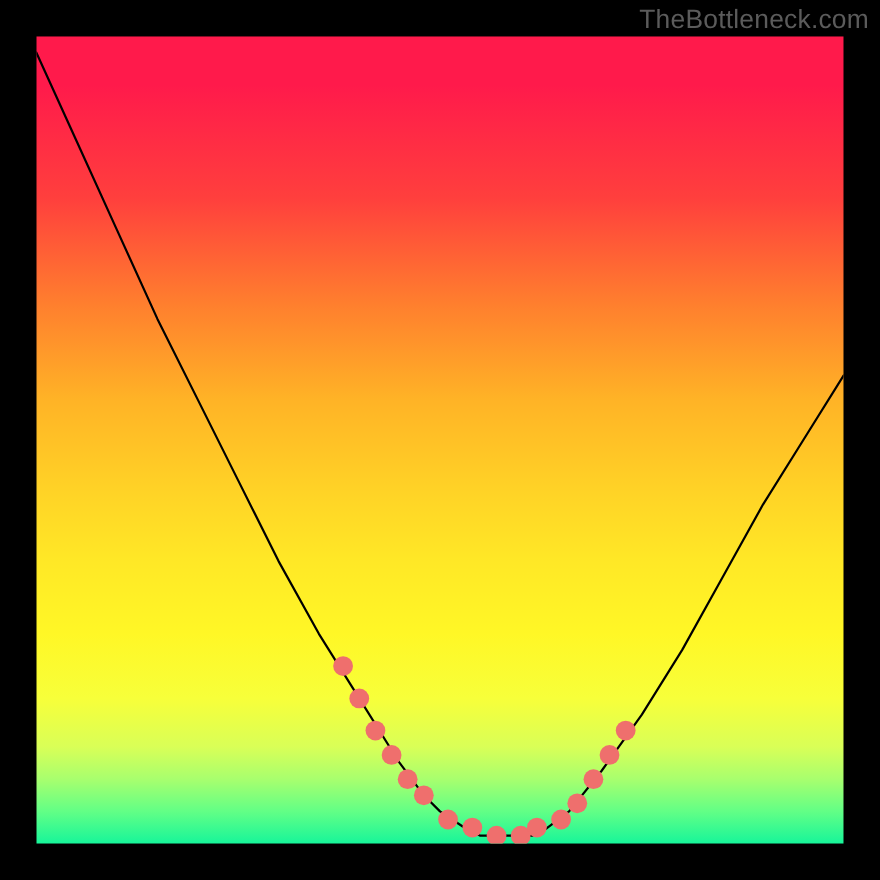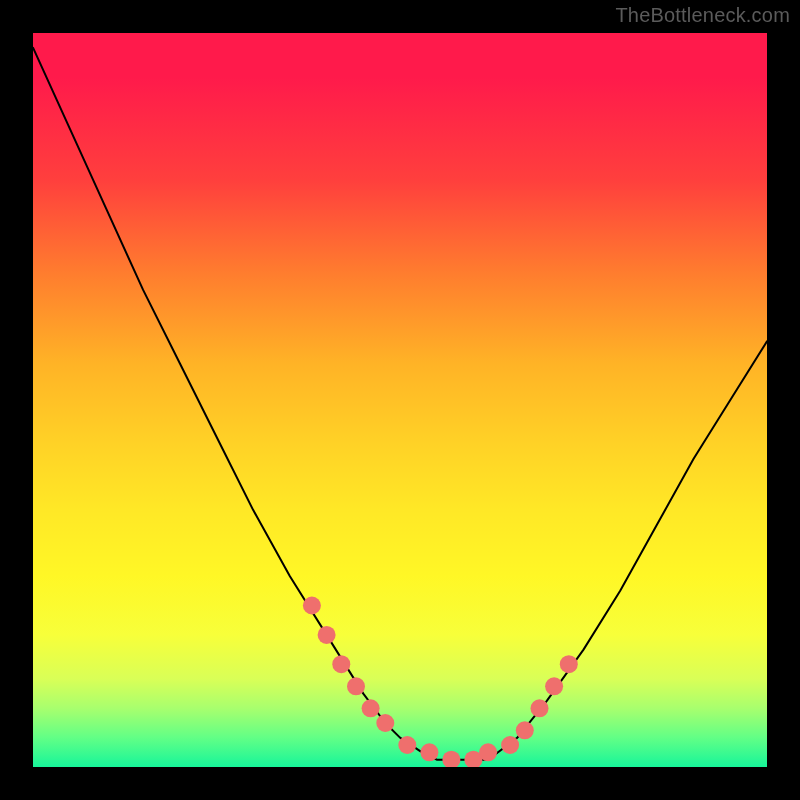--- a/index.html
+++ b/index.html
@@ -8,21 +8,21 @@
     position: relative;
     width: 800px;
     height: 800px;
     background: #000;
   }
   .watermark {
     position: absolute;
     top: 4px;
     right: 10px;
     font-family: Arial, Helvetica, sans-serif;
-    font-size: 20px;
+    font-size: 24px;
     color: #5b5b5b;
     letter-spacing: 0.2px;
   }
   .plot {
     position: absolute;
     left: 33px;
     top: 33px;
     width: 734px;
     height: 734px;
     overflow: hidden;

